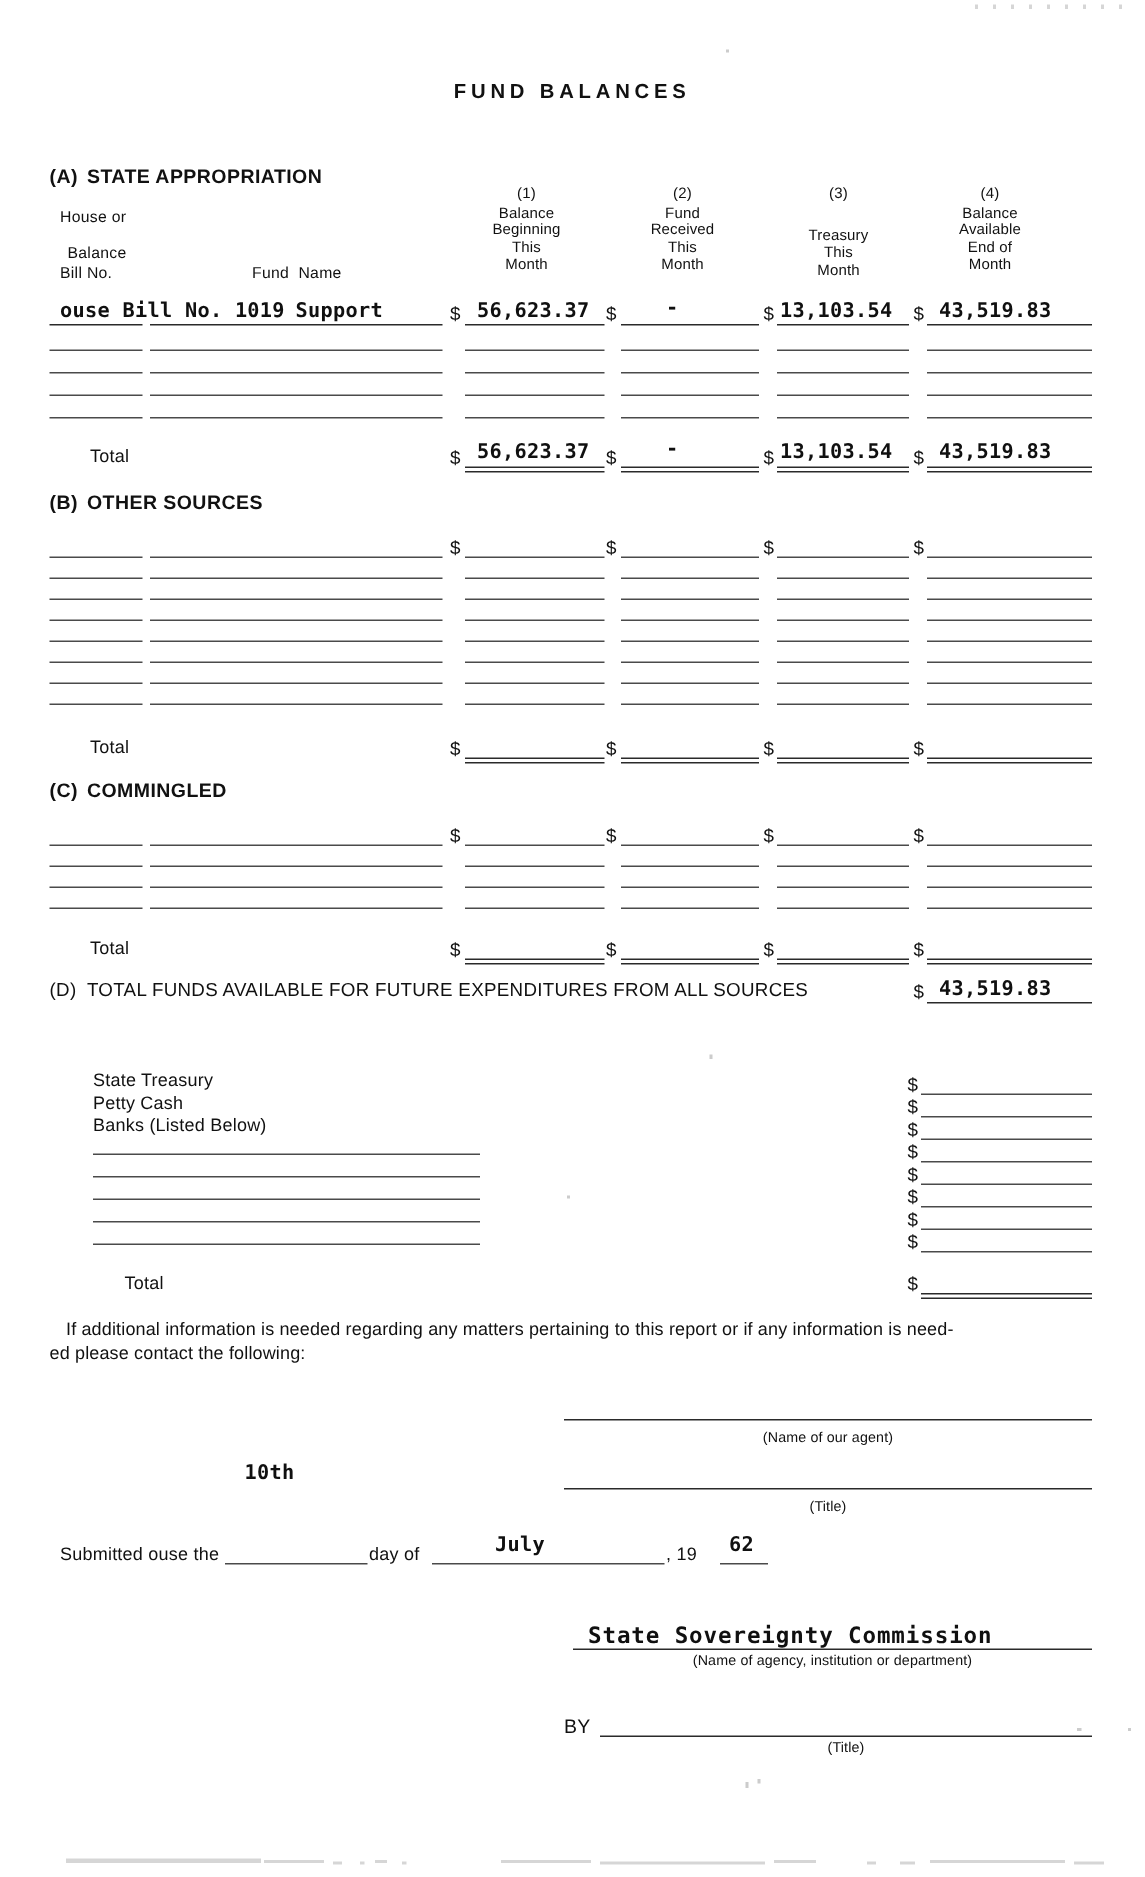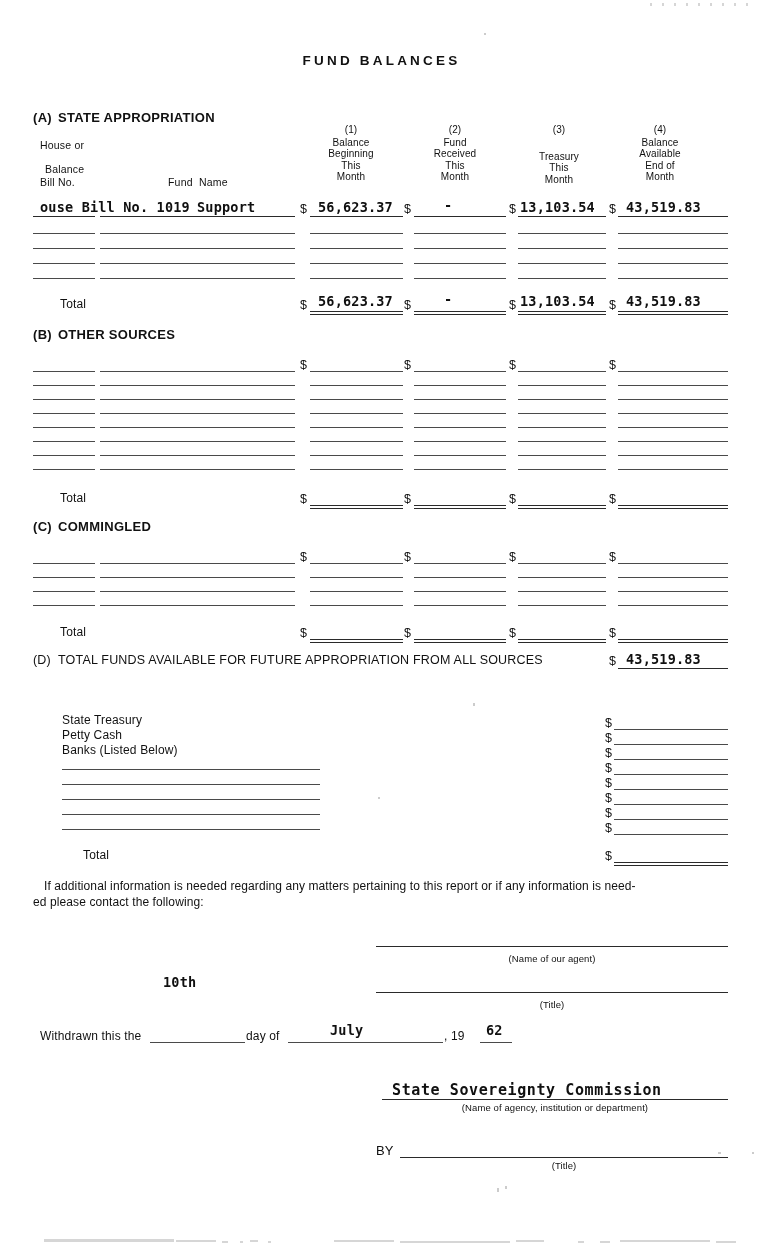--- a/index.html
+++ b/index.html
@@ -389,21 +389,21 @@
   <div class="typed small" style="left:422px;top:623px;"></div>
   <div class="rule dbl" style="left:414px;top:639px;width:92px;"></div>
   <div class="dollar" style="left:509px;top:626px;">$</div>
   <div class="typed small" style="left:527px;top:623px;"></div>
   <div class="rule dbl" style="left:518px;top:639px;width:88px;"></div>
   <div class="dollar" style="left:609px;top:626px;">$</div>
   <div class="typed small" style="left:627px;top:623px;"></div>
   <div class="rule dbl" style="left:618px;top:639px;width:110px;"></div>
 
   <div class="lbl caps" style="left:33px;top:653px;">
-    <span style="margin-right:7px;">(D)</span><span>TOTAL FUNDS AVAILABLE FOR FUTURE APPROPRIATION FROM ALL SOURCES</span>
+    <span style="margin-right:7px;">(D)</span><span>TOTAL FUNDS AVAILABLE FOR FUTURE EXPENDITURES FROM ALL SOURCES</span>
   </div>
   <div class="dollar" style="left:609px;top:654px;">$</div>
   <div class="typed" style="left:626px;top:651px;">43,519.83</div>
   <div class="rule" style="left:618px;top:668px;width:110px;"></div>
 
 
   <div class="lbl" style="left:62px;top:713px;">State Treasury</div>
   <div class="lbl" style="left:62px;top:728px;">Petty Cash</div>
   <div class="lbl" style="left:62px;top:743px;">Banks  (Listed Below)</div>
 
@@ -462,21 +462,21 @@
   </div>
 
   <div class="typed small" style="left:385px;top:928px;"></div>
   <div class="rule" style="left:376px;top:946px;width:352px;"></div>
   <div class="center-cap" style="left:376px;top:953px;width:352px;">(Name of our agent)</div>
 
   <div class="typed small" style="left:385px;top:974px;"></div>
   <div class="rule" style="left:376px;top:992px;width:352px;"></div>
   <div class="center-cap" style="left:376px;top:999px;width:352px;">(Title)</div>
 
-  <div class="lbl" style="left:40px;top:1029px;">Withdrawn this the</div>
+  <div class="lbl" style="left:40px;top:1029px;">Submitted ouse the</div>
   <div class="typed" style="left:163px;top:974px;">10th</div>
   <div class="rule thin" style="left:150px;top:1042px;width:95px;"></div>
   <div class="lbl" style="left:246px;top:1029px;">day of</div>
   <div class="typed" style="left:330px;top:1022px;">July</div>
   <div class="rule thin" style="left:288px;top:1042px;width:155px;"></div>
   <div class="lbl" style="left:444px;top:1029px;">, 19</div>
   <div class="typed" style="left:486px;top:1022px;">62</div>
   <div class="rule thin" style="left:480px;top:1042px;width:32px;"></div>
 
   <div class="typed" style="left:392px;top:1081px;font-size:15px;letter-spacing:.6px;">State Sovereignty Commission</div>

